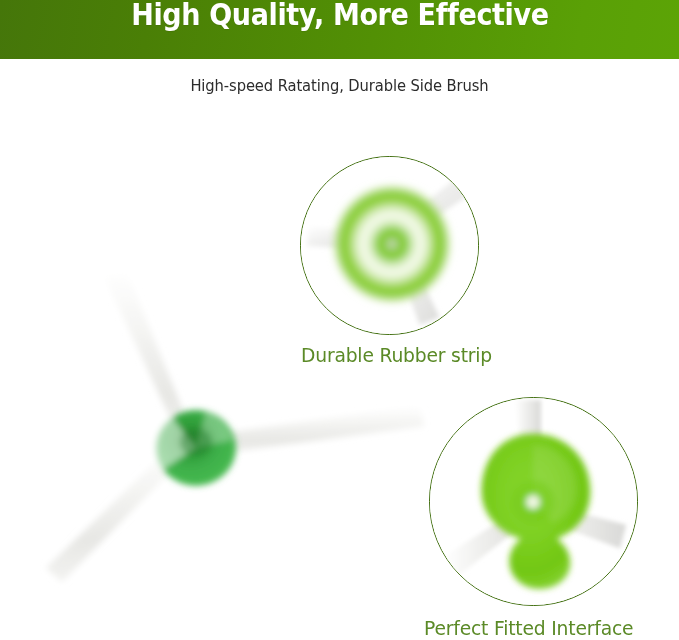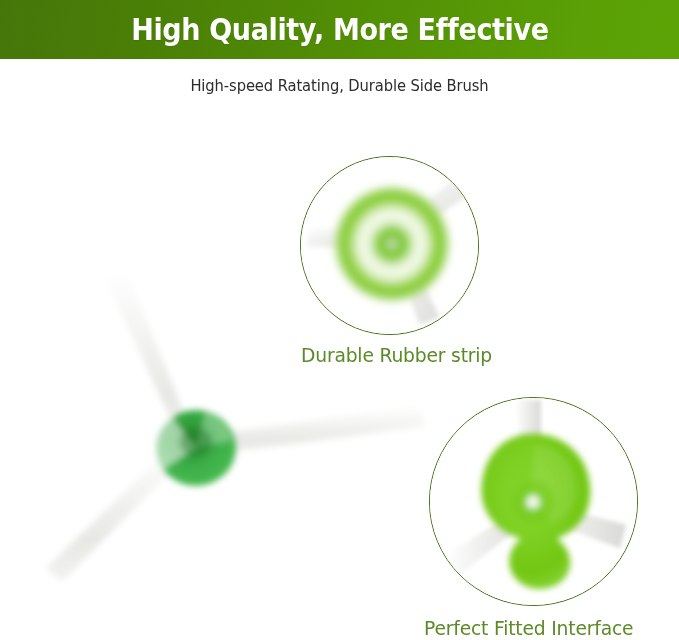--- a/index.html
+++ b/index.html
@@ -21,21 +21,20 @@
 
   
   .banner {
     position: absolute;
     left: 0;
     top: 0;
     width: 679px;
     height: 59px;
     background: linear-gradient(100deg, #45760a 0%, #4a7f06 22%, #529005 55%, #5aa006 85%, #5ca406 100%);
     display: flex;
-    align-items: center;
     justify-content: center;
   }
   .banner-title {
     color: #ffffff;
     font-family: "DejaVu Sans", sans-serif;
     font-size: 30px;
     font-weight: bold;
     letter-spacing: -0.4px;
     line-height: 1;
     transform: scaleX(0.9);

